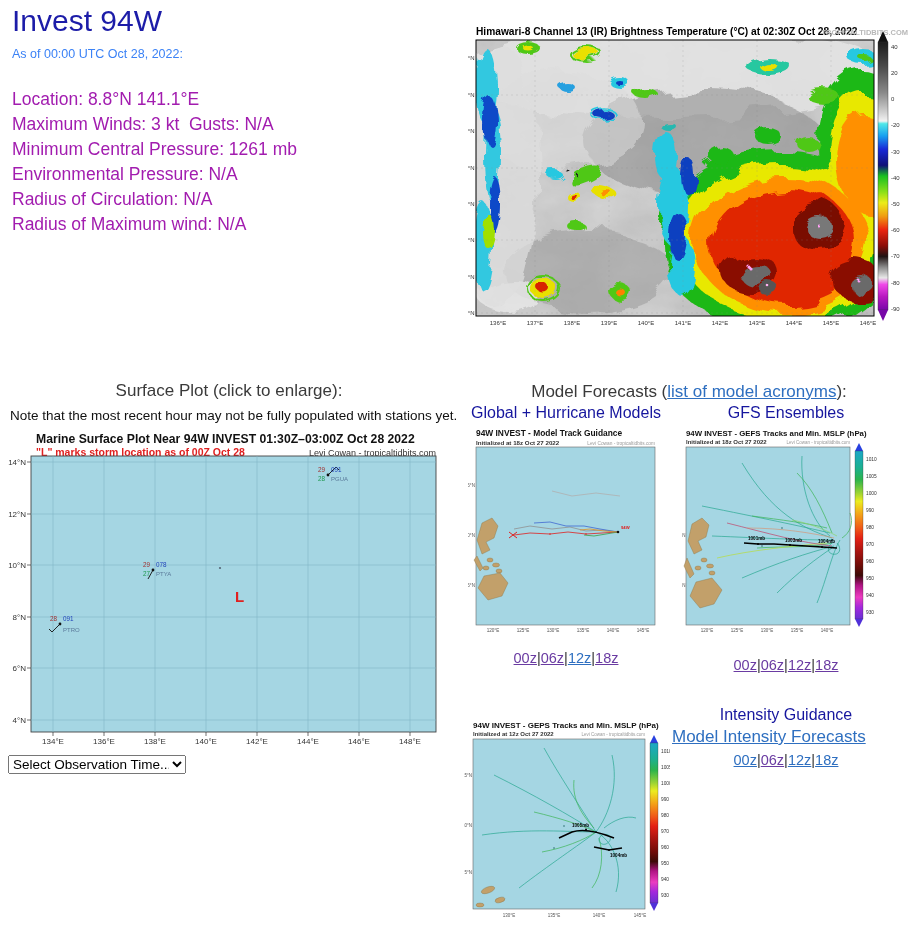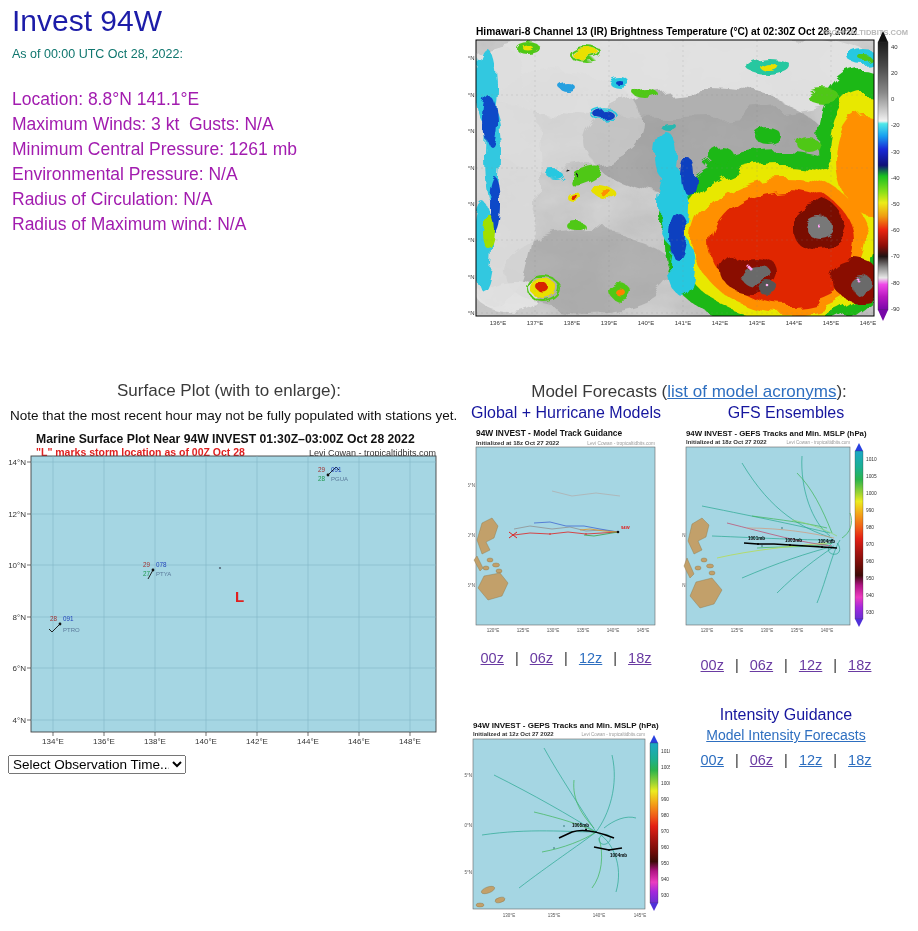--- a/index.html
+++ b/index.html
@@ -2,38 +2,38 @@
 <html style="--title-navy: #1c1ca8; --heading-navy: #16169e; --link-blue: #2e6fc0; --link-visited: #6a3ba2; --ocean: #a5d6e3; --land: #c2a06a; --storm-red: #e02020;"><head>
 <meta charset="utf-8">
 <style>
   html,body{margin:0;padding:0;background:#fff;}
   body{width:918px;height:931px;font-family:"Liberation Sans",sans-serif;color:#333;}
   .page{position:relative;width:918px;height:931px;overflow:hidden;background:#fff;border-radius:32px;}
   .abs{position:absolute;}
   h1,h2,h3{margin:0;font-weight:normal;}
   
   .storm-title{left:12px;top:4px;font-size:30px;color:var(--title-navy,#1c1ca8);}
-  .asof{left:12px;top:47px;font-size:12.5px;color:#0f766e;}
+  .asof{left:12px;top:47px;font-size:12.5px;color:#3b82f6;}
   .info{left:12px;top:87px;font-size:17.5px;line-height:25px;color:#a21caf;}
   .info div{white-space:pre-wrap;}
   
   .sec-head{font-size:17px;color:#3a3a3a;text-align:center;}
   .sat-head{left:460px;top:0px;width:458px;}
   .surf-head{left:0px;top:381px;width:458px;}
   .models-head{left:460px;top:382px;width:458px;}
   .note{left:10px;top:408px;font-size:13.5px;color:#111;}
   
   .navy-head{font-size:16px;color:var(--heading-navy,#16169e);text-align:center;}
   
   a{cursor:pointer;text-decoration:underline;}
   a.u{color:var(--link-blue,#2e6fc0);}
   a.v{color:var(--link-visited,#6a3ba2);}
-  .zrow{display:flex;justify-content:center;align-items:center;gap:11px;font-size:14.5px;}
+  .zrow{display:flex;justify-content:center;align-items:center;font-size:14.5px;}
   .zrow .sep{color:#333;text-decoration:none;}
-  .int-link-row{text-align:center;font-size:14px;}
+  .int-link-row{font-size:17px;}
   select{font-size:13.5px;font-family:"Liberation Sans",sans-serif;}
   svg{display:block;}
   svg text{font-family:"Liberation Sans",sans-serif;}
 </style>
 </head>
 <body>
 
 <div class="page">
 
   <h1 class="abs storm-title">Invest 94W</h1>
@@ -233,21 +233,21 @@
           <text x="423" y="154">-40</text>
         <text x="423" y="180">-50</text>
           <text x="423" y="206">-60</text>
         <text x="423" y="232">-70</text>
           <text x="423" y="259">-80</text>
         <text x="423" y="285">-90</text>
       </g>
     </g>
   </svg>
 
-  <h2 class="abs sec-head surf-head">Surface Plot (with to enlarge):</h2>
+  <h2 class="abs sec-head surf-head">Surface Plot (click to enlarge):</h2>
   <div class="abs note">Note that the most recent hour may not be fully populated with stations yet.</div>
 
   <svg class="abs" style="left:8px;top:432px;" width="448" height="318" viewBox="0 0 448 318">
     <text x="28" y="11" font-size="12.2" font-weight="bold" fill="#111">Marine Surface Plot Near 94W INVEST 01:30Z–03:00Z Oct 28 2022</text>
     <text x="28" y="24" font-size="10.5" font-weight="bold" fill="#e02020">"L" marks storm location as of 00Z Oct 28</text>
     <text x="428" y="24" font-size="9" fill="#333" text-anchor="end">Levi Cowan - tropicaltidbits.com</text>
 
     <rect x="23" y="24" width="405" height="276" fill="#a5d6e3" stroke="#444" stroke-width="0.9"></rect>
     <g stroke="#7fb6c8" stroke-width="0.6">
       <line x1="45" y1="24" x2="45" y2="300"></line>

